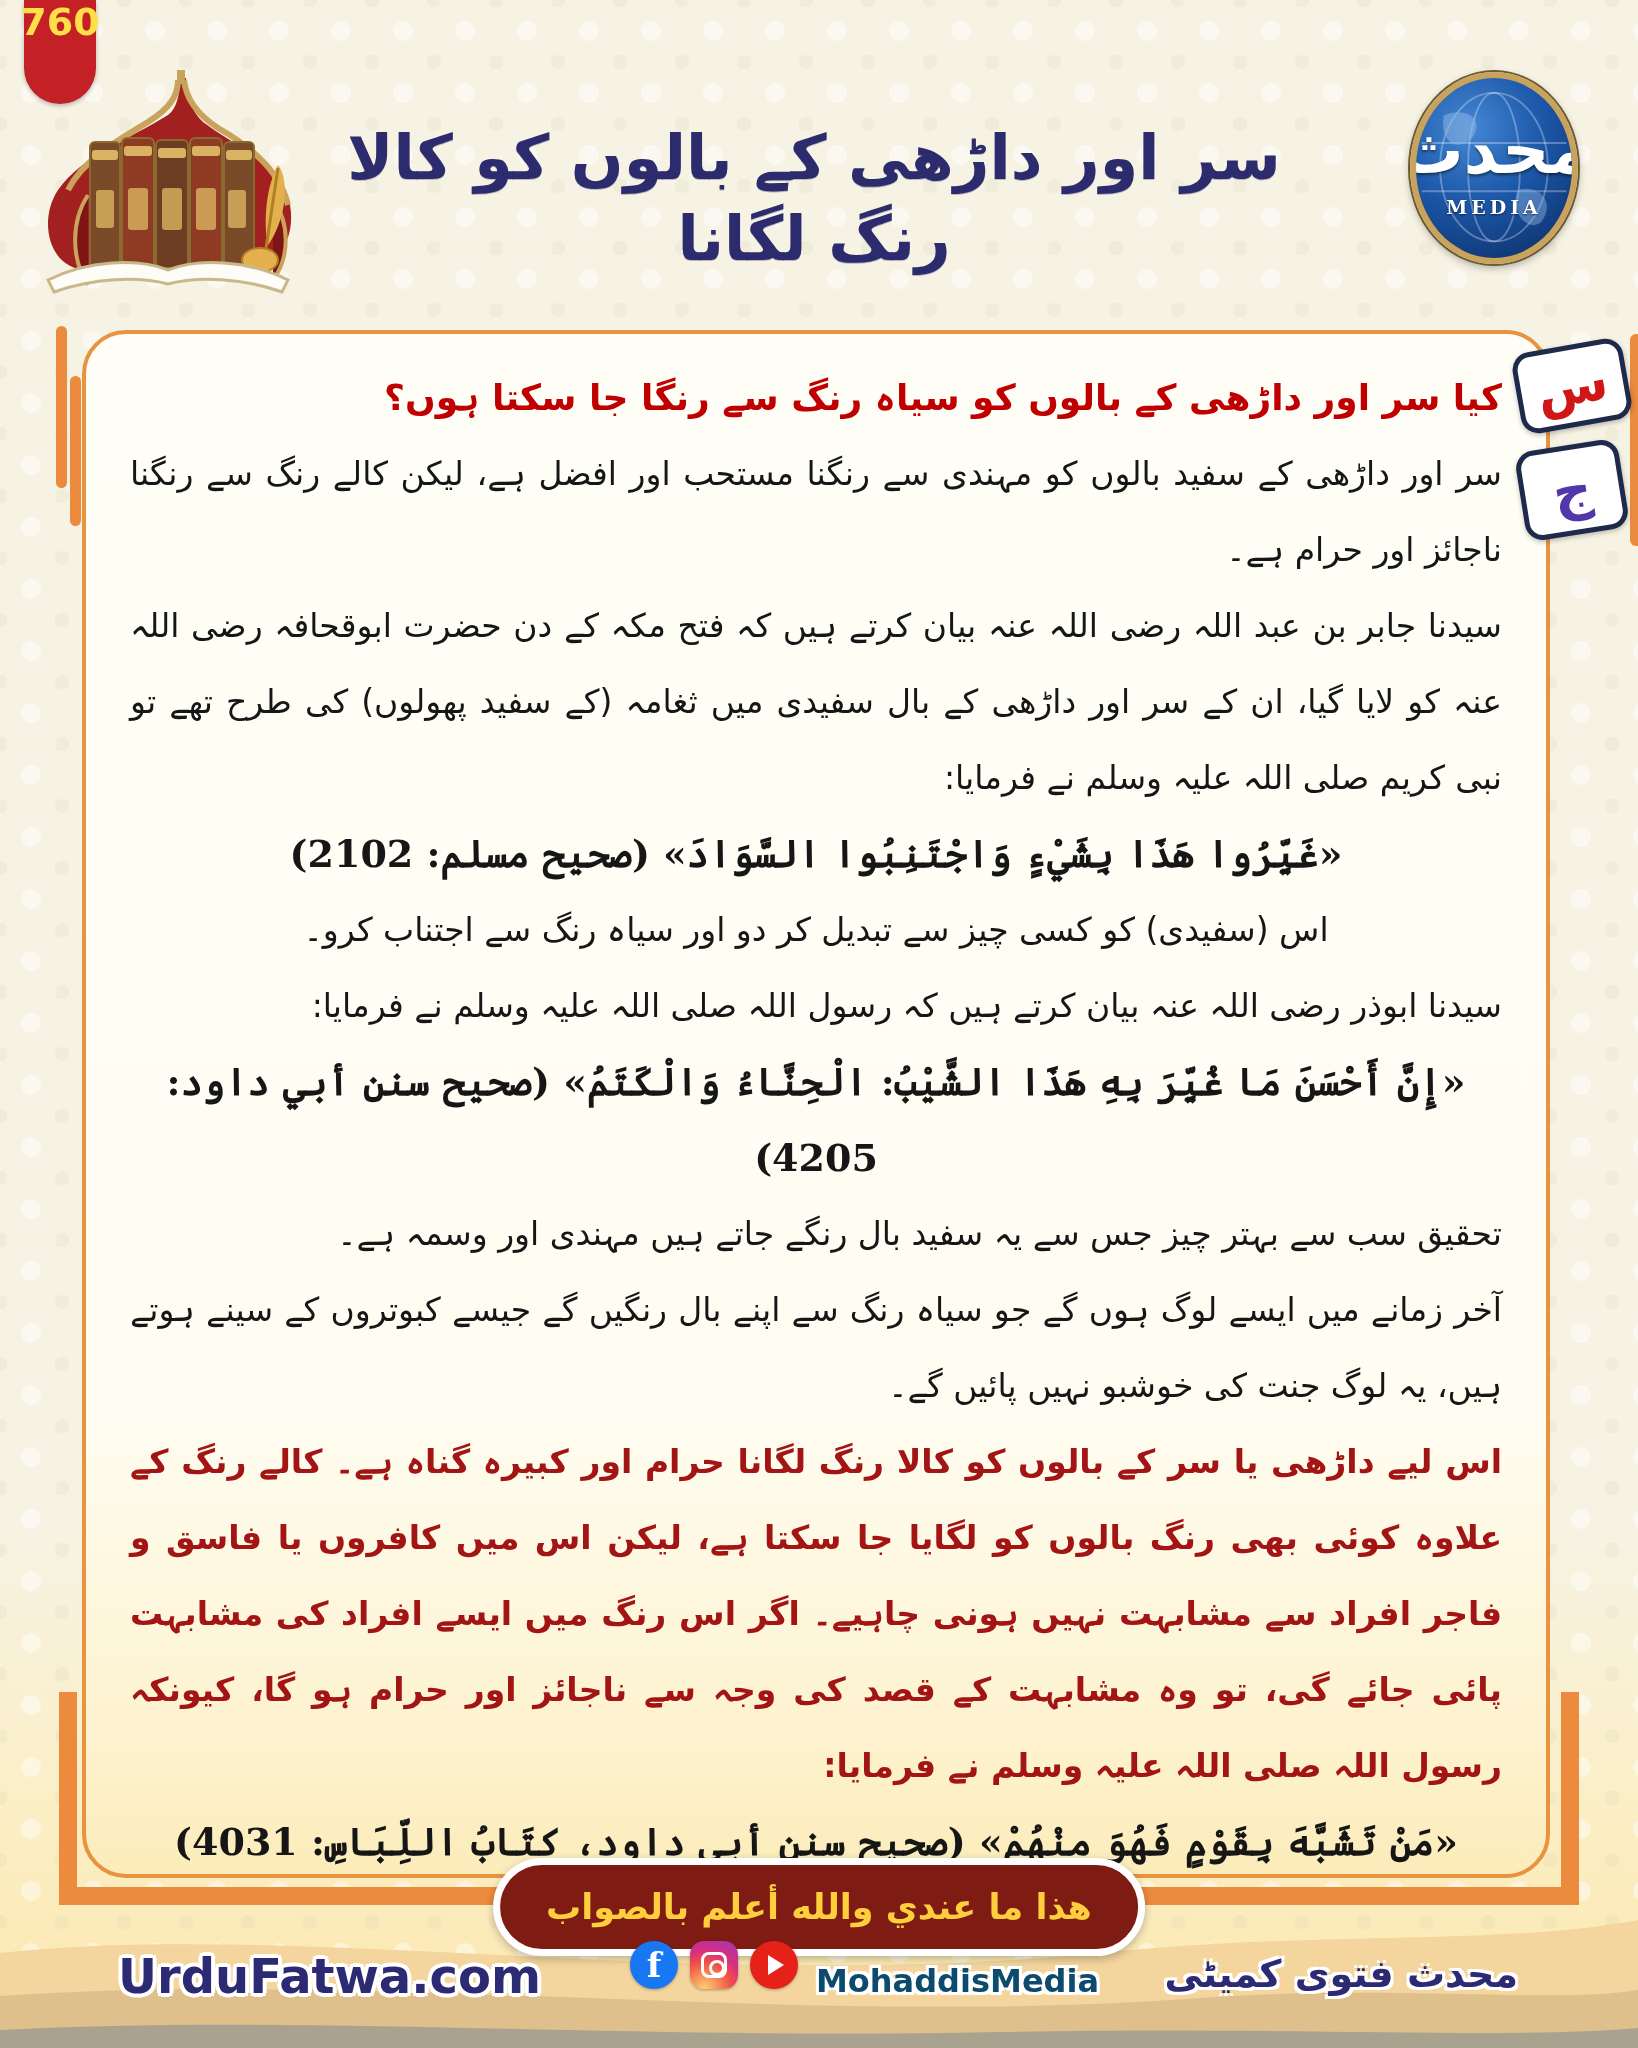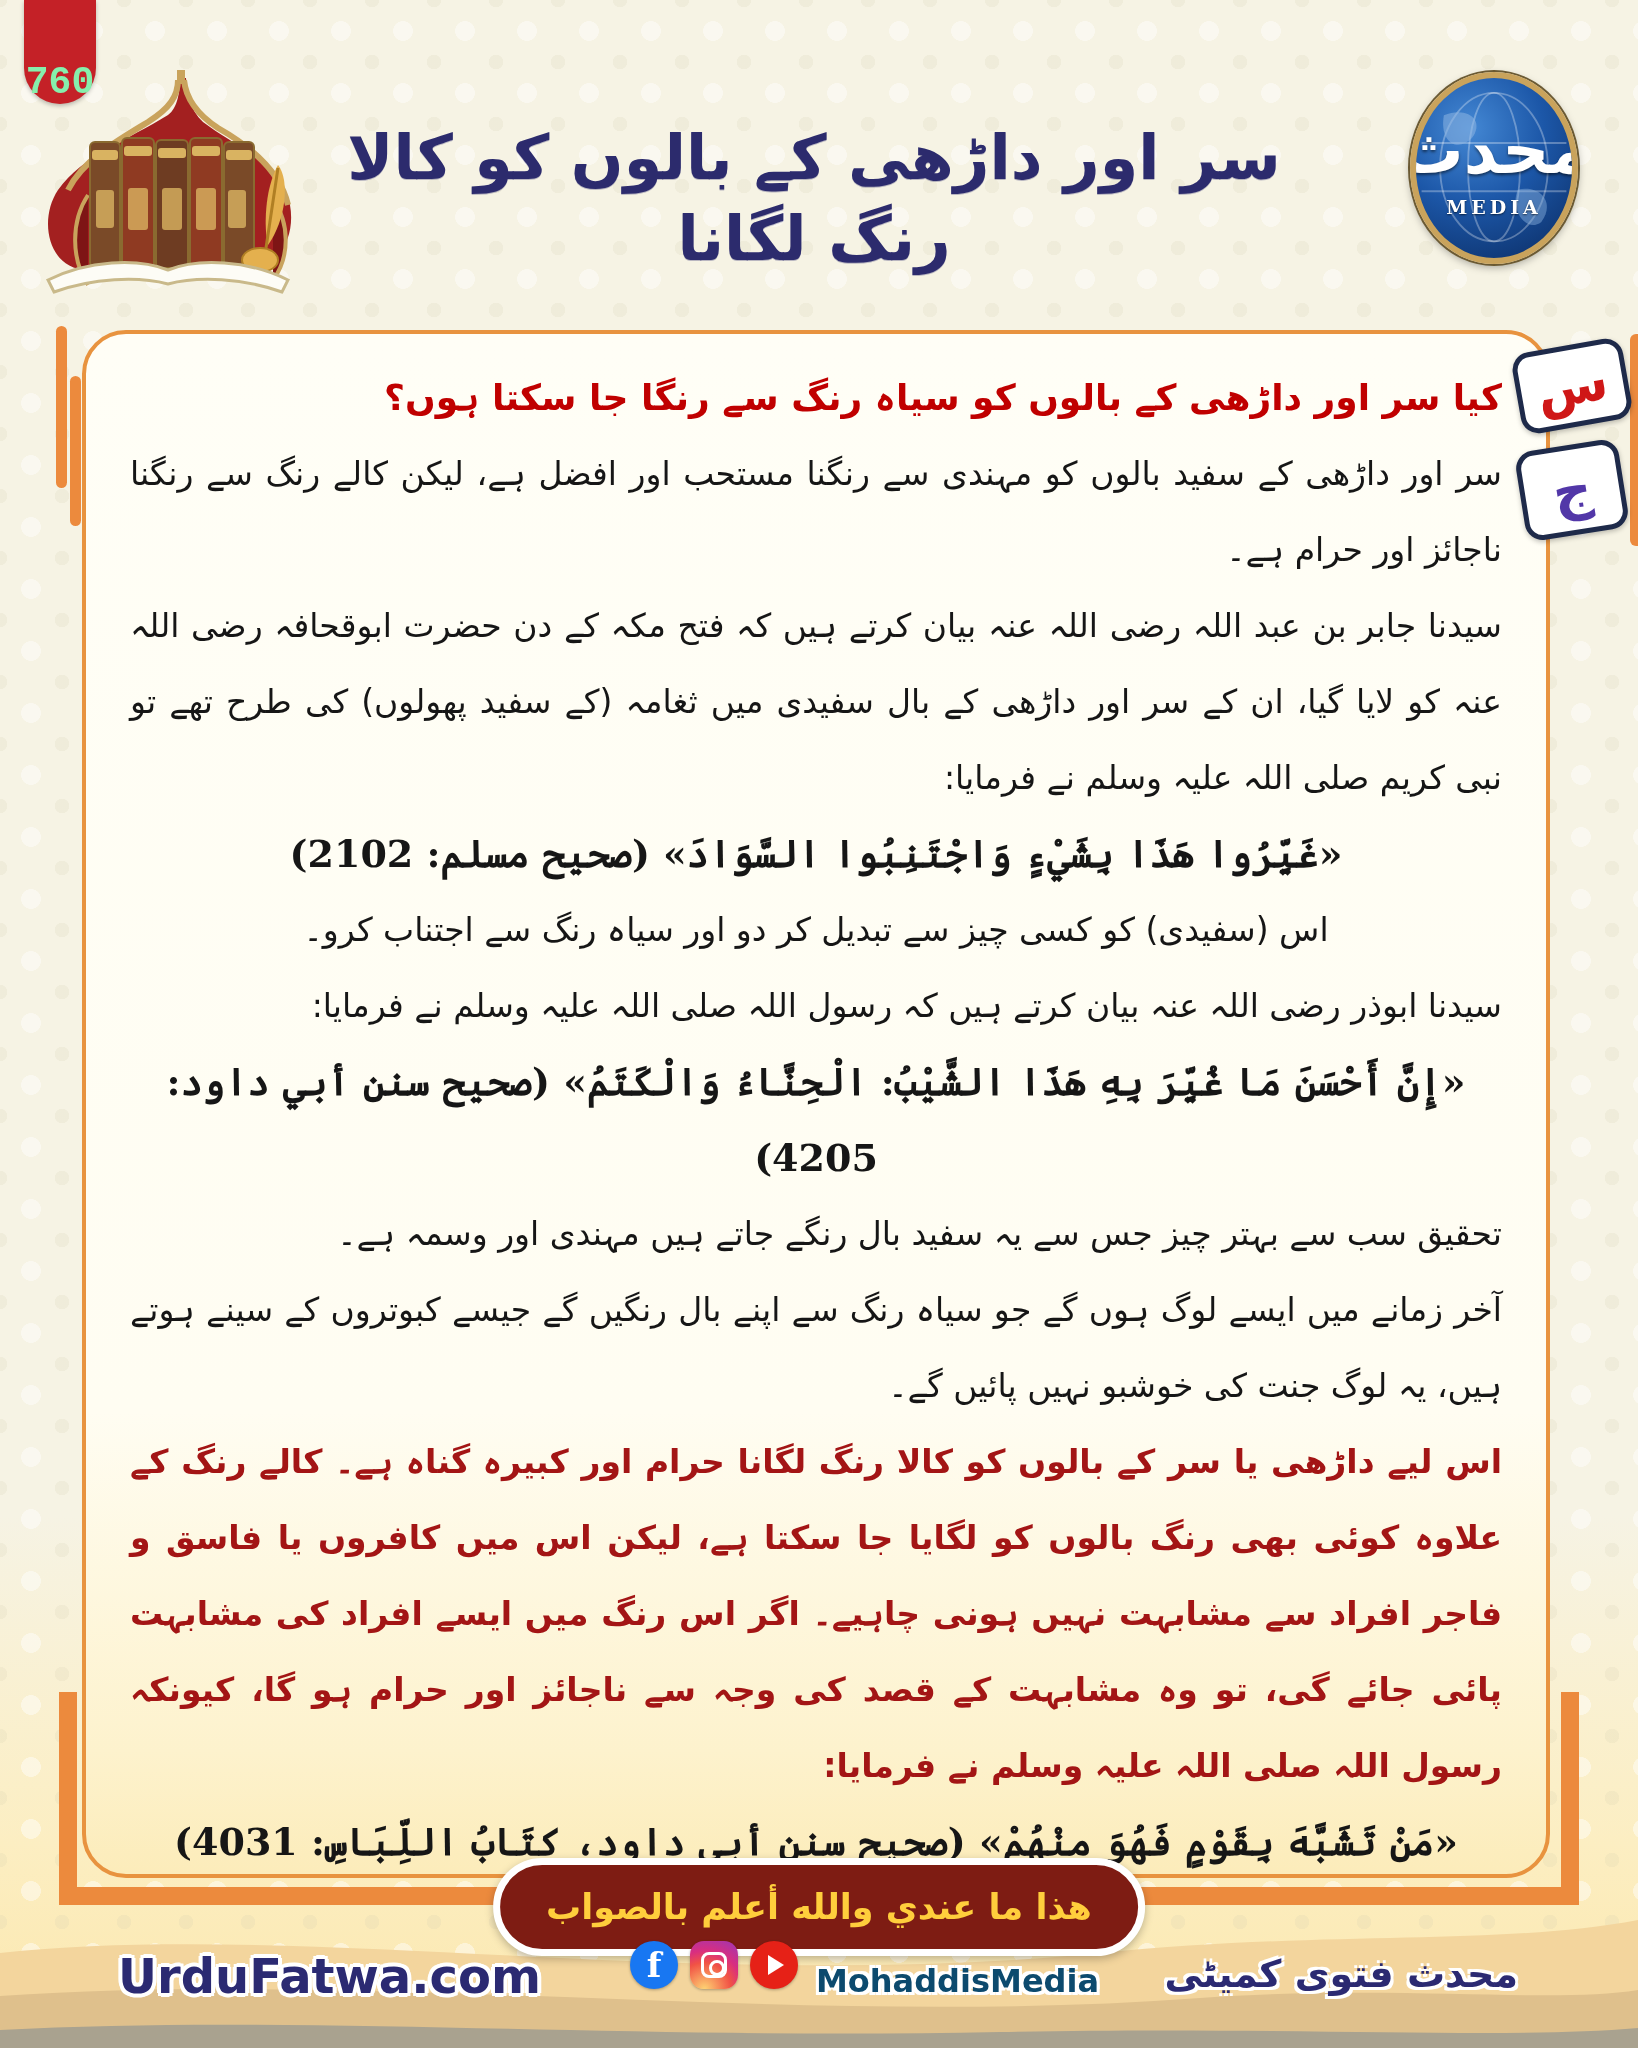--- a/index.html
+++ b/index.html
@@ -17,26 +17,25 @@
       radial-gradient(circle, rgba(255,255,255,.9) 22%, transparent 23%),
       radial-gradient(circle, rgba(210,205,175,.35) 16%, transparent 17%);
     background-size:62px 62px, 62px 62px;
     background-position:0 0, 31px 31px;
     opacity:.5;
   }
 
   
   .page-badge{
     position:absolute; left:24px; top:0; width:72px; height:104px;
-    background:#c42127; color:#86efac;
+    background:#c42127; color:#fde047;
     border-radius:0 0 36px 36px;
-    display:flex; align-items:flex-end; justify-content:center;
+    display:flex; align-items:flex-start; justify-content:center;
     font-size:38px; font-weight:bold; direction:ltr;
     box-shadow:0 2px 4px rgba(0,0,0,.25);
-    font-family:Liberation Mono, monospace;
   }
 
   
   .title{
     position:absolute; top:118px; left:320px; right:330px;
     text-align:center; color:#2c2b6d;
     font-size:62px; font-weight:bold; line-height:1.3;
     font-family:"DejaVu Sans", sans-serif;
     text-shadow:0 1px 0 rgba(44,43,109,.3);
   }

